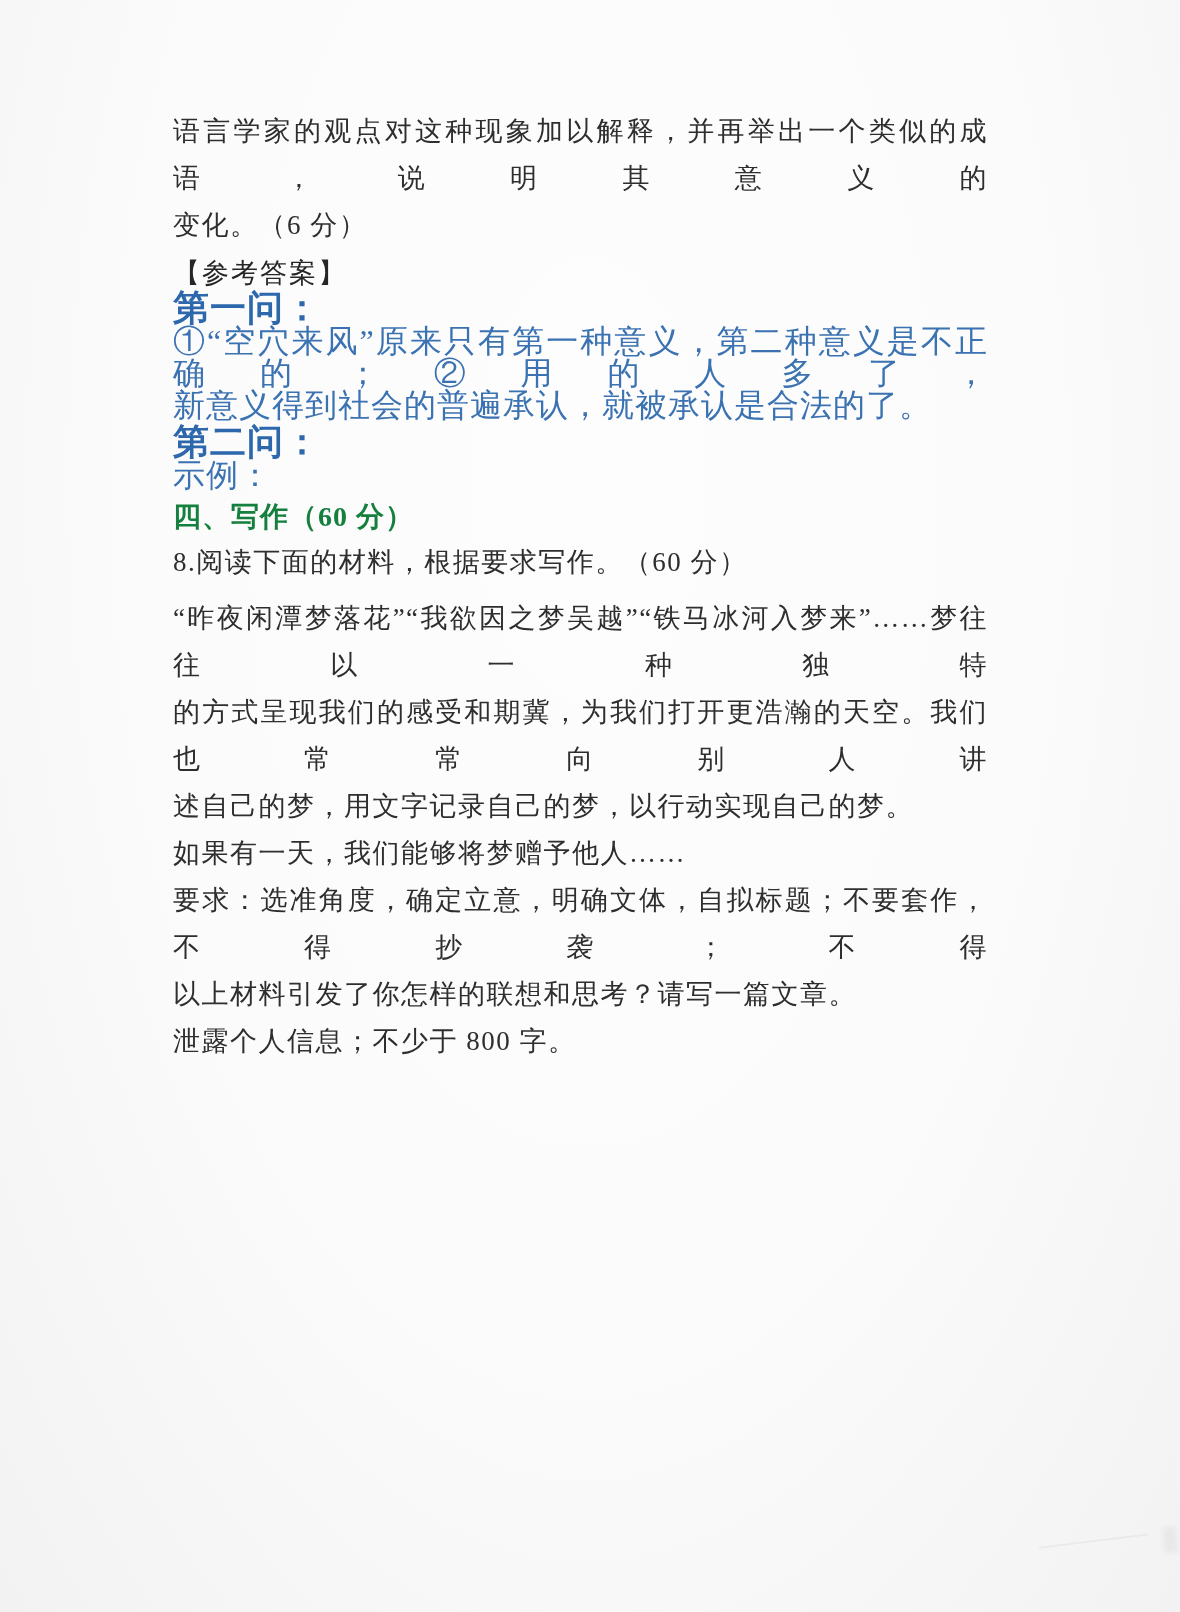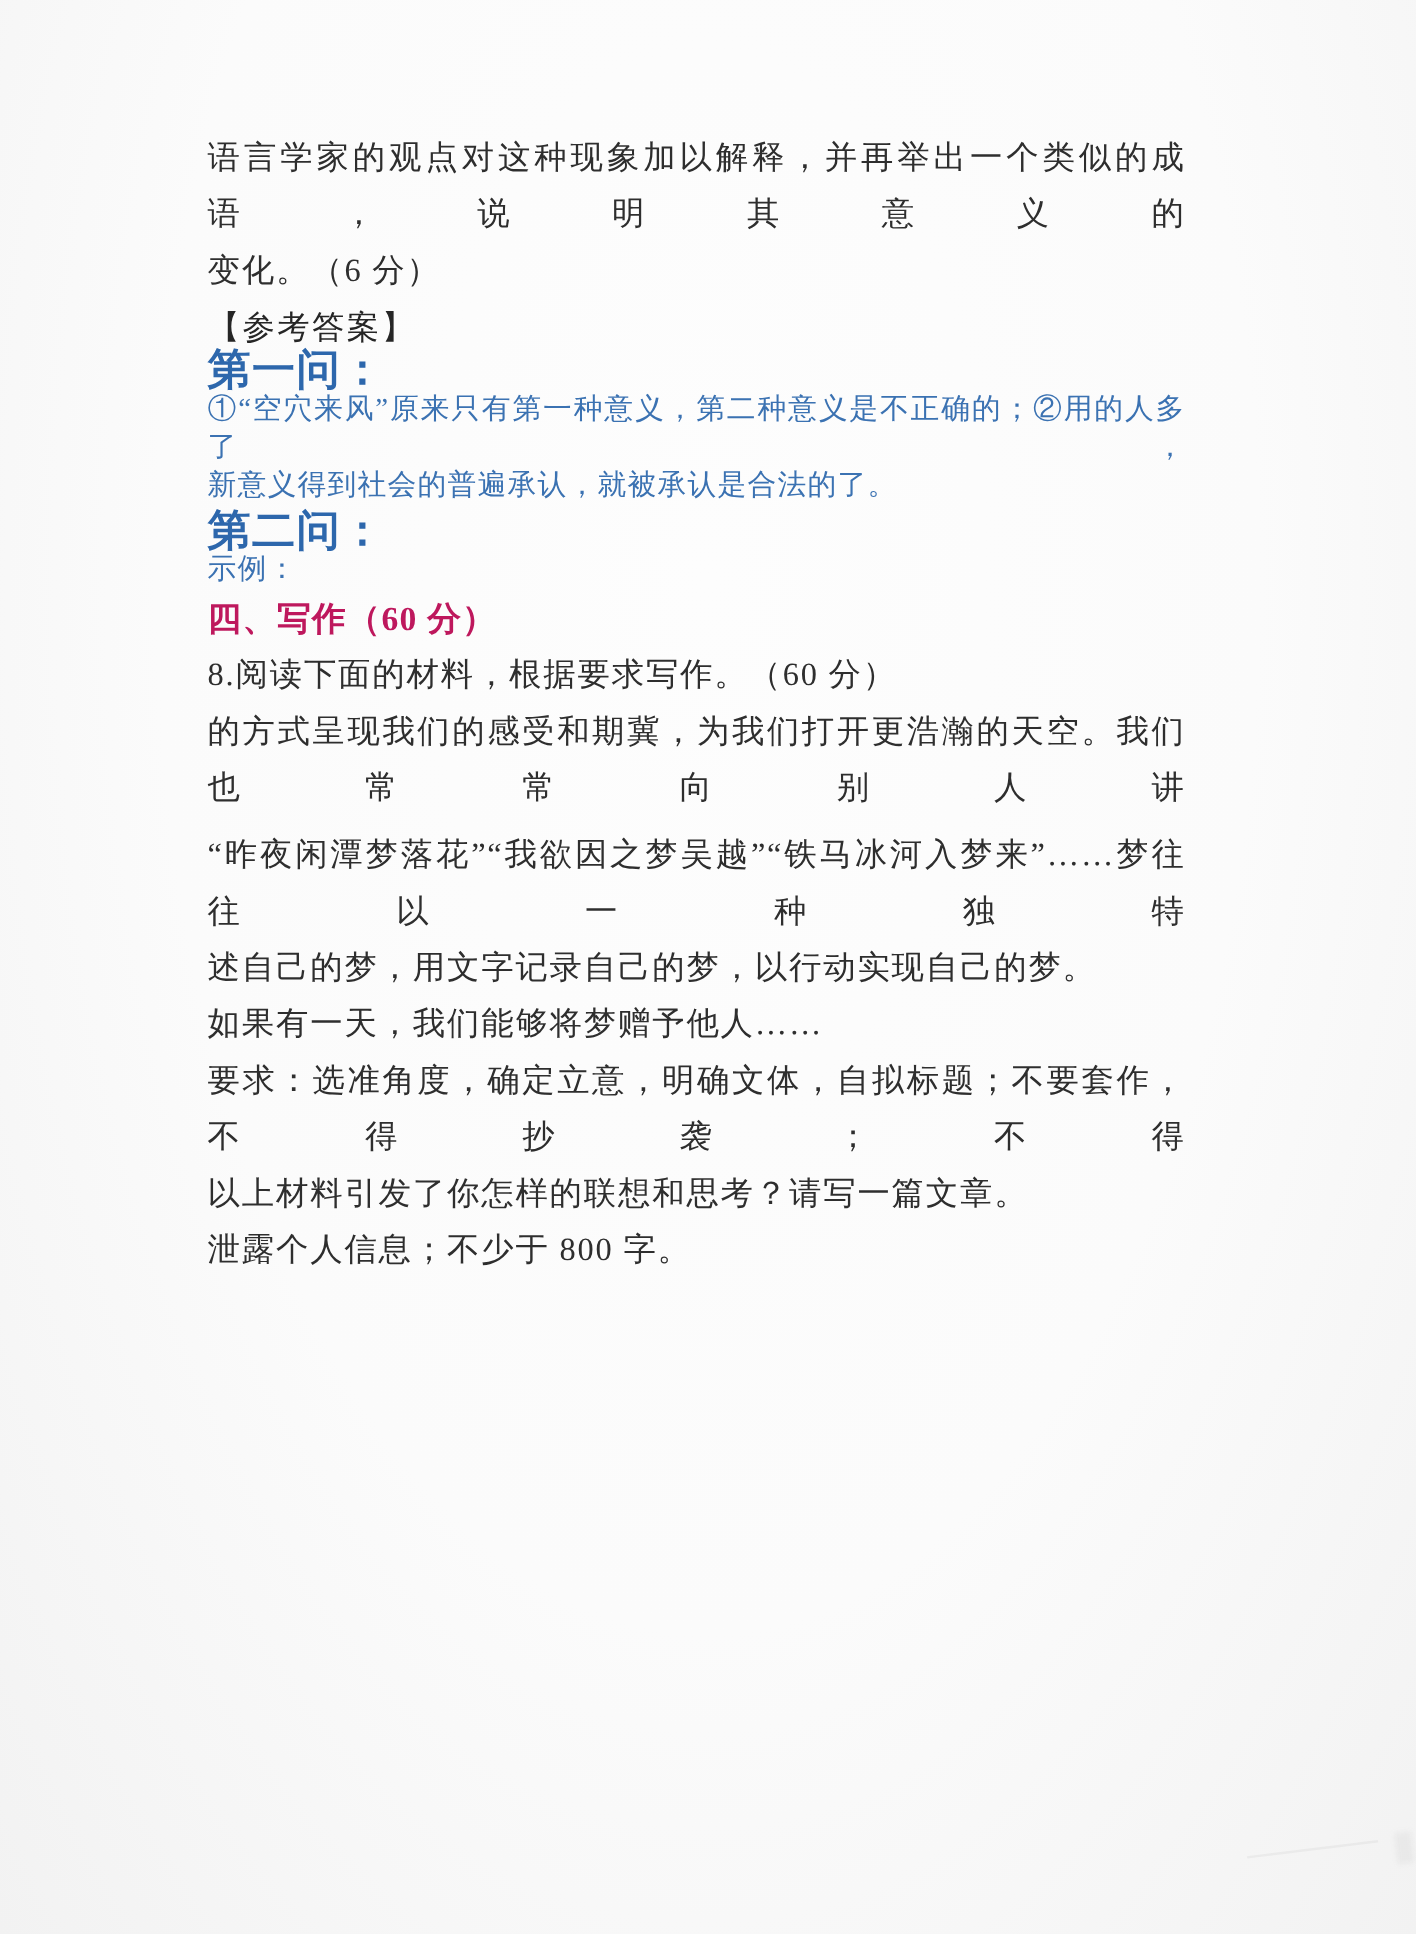--- a/index.html
+++ b/index.html
@@ -46,29 +46,29 @@
     margin-top: 5px;
   }
   .t-h-blue {
     font-size: 36px;
     font-weight: bold;
     color: var(--heading-blue);
     line-height: 33px;
     letter-spacing: 1px;
   }
   .t-answer {
-    font-size: 24px;
+    font-size: 32px;
     color: var(--answer-blue);
     line-height: 32px;
     letter-spacing: 1px;
   }
   .t-section {
     font-size: 28px;
     font-weight: bold;
-    color: #be185d;
+    color: #15803d;
     line-height: 44px;
     letter-spacing: 1px;
     margin-top: 4px;
   }
   .gap-sm { margin-top: 5px; }
   .gap-md { margin-top: 9px; }
   
   .smudge {
     position: absolute;
     left: 1040px;
@@ -96,22 +96,22 @@
   <div class="line t-body fill">语言学家的观点对这种现象加以解释，并再举出一个类似的成语，说明其意义的</div>
   <div class="line t-body">变化。（6 分）</div>
   <div class="line t-h-black">【参考答案】</div>
   <div class="line t-h-blue">第一问：</div>
   <div class="line t-answer fill">①“空穴来风”原来只有第一种意义，第二种意义是不正确的；②用的人多了，</div>
   <div class="line t-answer">新意义得到社会的普遍承认，就被承认是合法的了。</div>
   <div class="line t-h-blue gap-sm">第二问：</div>
   <div class="line t-answer">示例：</div>
   <div class="line t-section">四、写作（60 分）</div>
   <div class="line t-body">8.阅读下面的材料，根据要求写作。（60 分）</div>
+  <div class="line t-body fill gap-md">“昨夜闲潭梦落花”“我欲因之梦吴越”“铁马冰河入梦来”……梦往往以一种独特</div>
   <div class="line t-body fill">的方式呈现我们的感受和期冀，为我们打开更浩瀚的天空。我们也常常向别人讲</div>
-  <div class="line t-body fill gap-md">“昨夜闲潭梦落花”“我欲因之梦吴越”“铁马冰河入梦来”……梦往往以一种独特</div>
   <div class="line t-body">述自己的梦，用文字记录自己的梦，以行动实现自己的梦。</div>
   <div class="line t-body">如果有一天，我们能够将梦赠予他人……</div>
   <div class="line t-body fill">要求：选准角度，确定立意，明确文体，自拟标题；不要套作，不得抄袭；不得</div>
   <div class="line t-body">以上材料引发了你怎样的联想和思考？请写一篇文章。</div>
   <div class="line t-body">泄露个人信息；不少于 800 字。</div>
 </div>
 
 <div class="smudge"></div>
 
 </body></html>

